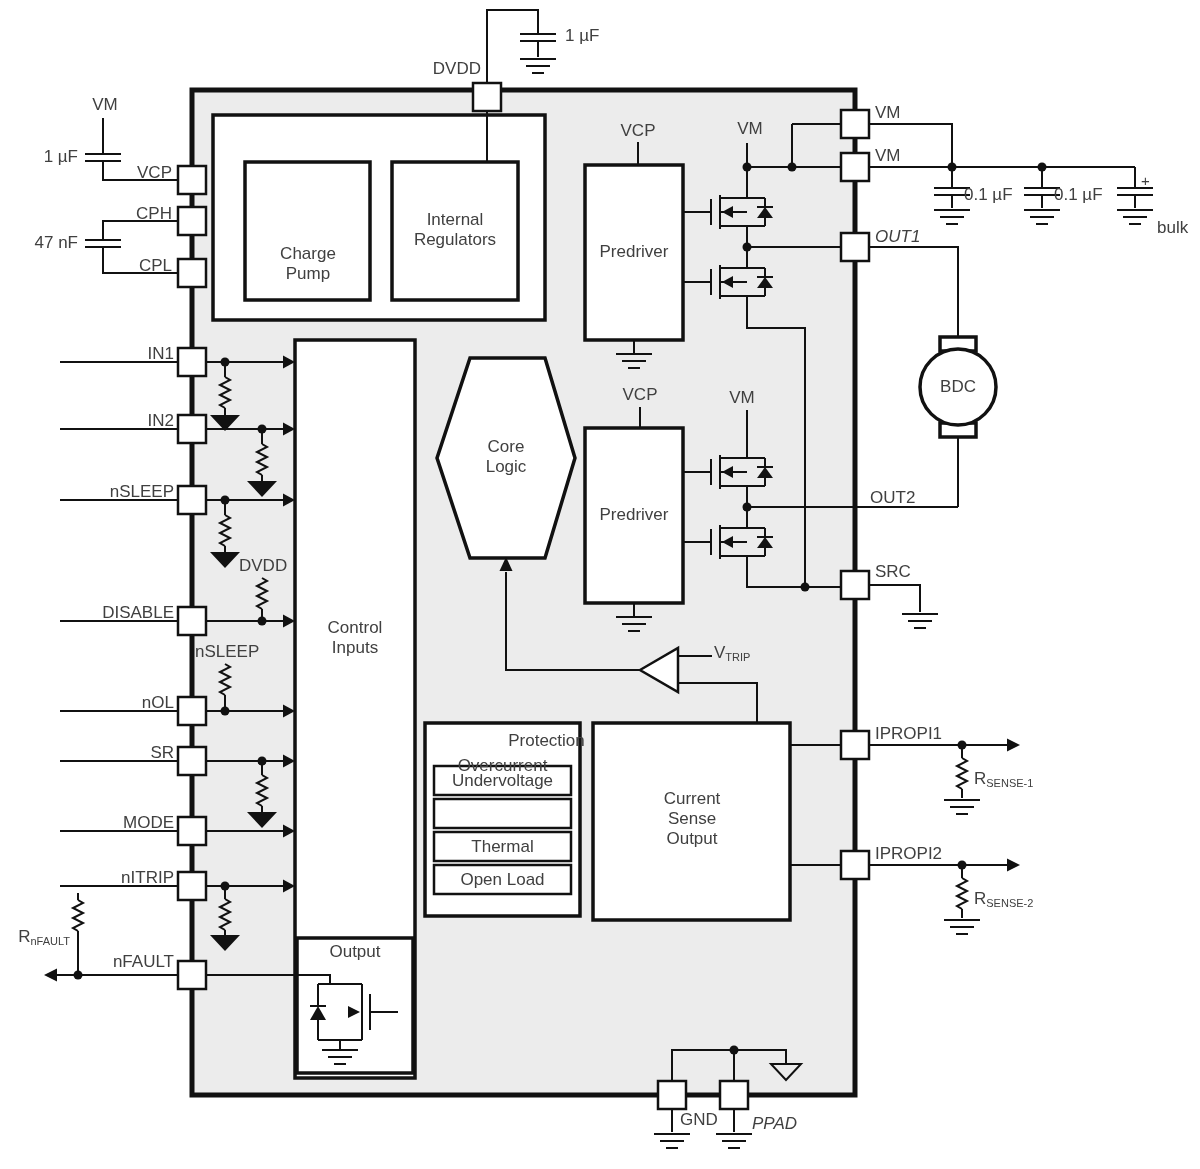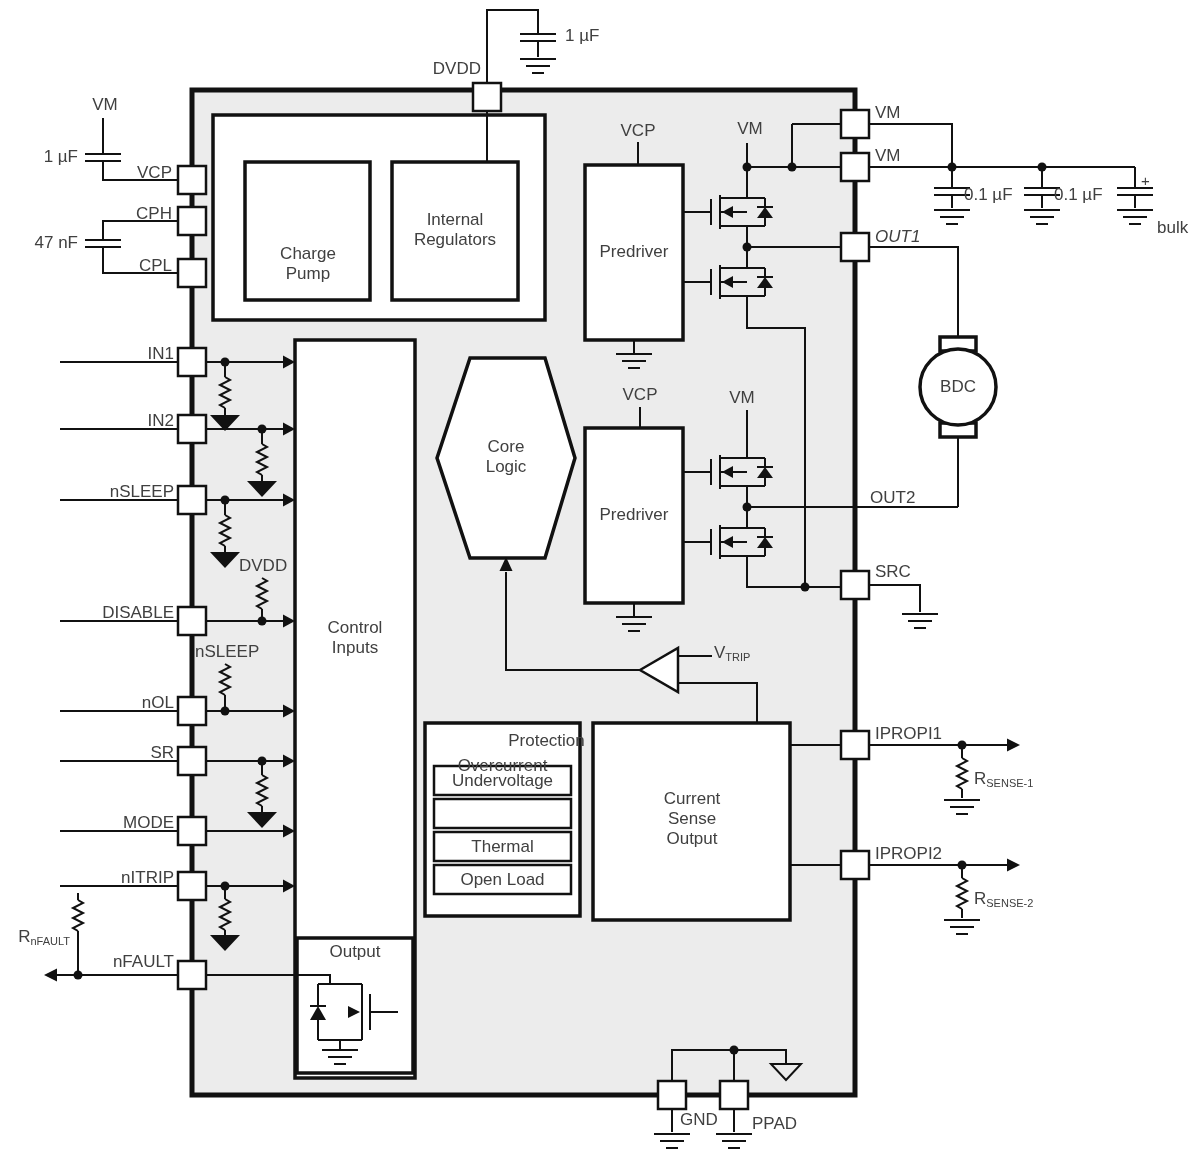--- a/index.html
+++ b/index.html
@@ -275,15 +275,15 @@
 <div class="lbl c" style="left:434px;top:870px;width:137px;">Open Load</div>
 <div class="lbl c" style="left:647px;top:789px;width:90px;">Current Sense Output</div>
 
 <div class="lbl" style="left:875px;top:724px;width:90px;">IPROPI1</div>
 <div class="lbl" style="left:974px;top:769px;width:92px;"><span>R</span><span class="sub">SENSE-1</span></div>
 <div class="lbl" style="left:875px;top:844px;width:90px;">IPROPI2</div>
 <div class="lbl" style="left:974px;top:889px;width:92px;"><span>R</span><span class="sub">SENSE-2</span></div>
 
 <div class="lbl c" style="left:297px;top:942px;width:116px;">Output</div>
 <div class="lbl" style="left:680px;top:1110px;width:60px;">GND</div>
-<div class="lbl" style="left:752px;top:1114px;width:70px;">PPAD</div>
+<div class="lbl" style="left:752px;top:1114px;width:70px;font-style:italic;">PPAD</div>
 
 </div>
 
 </body></html>

